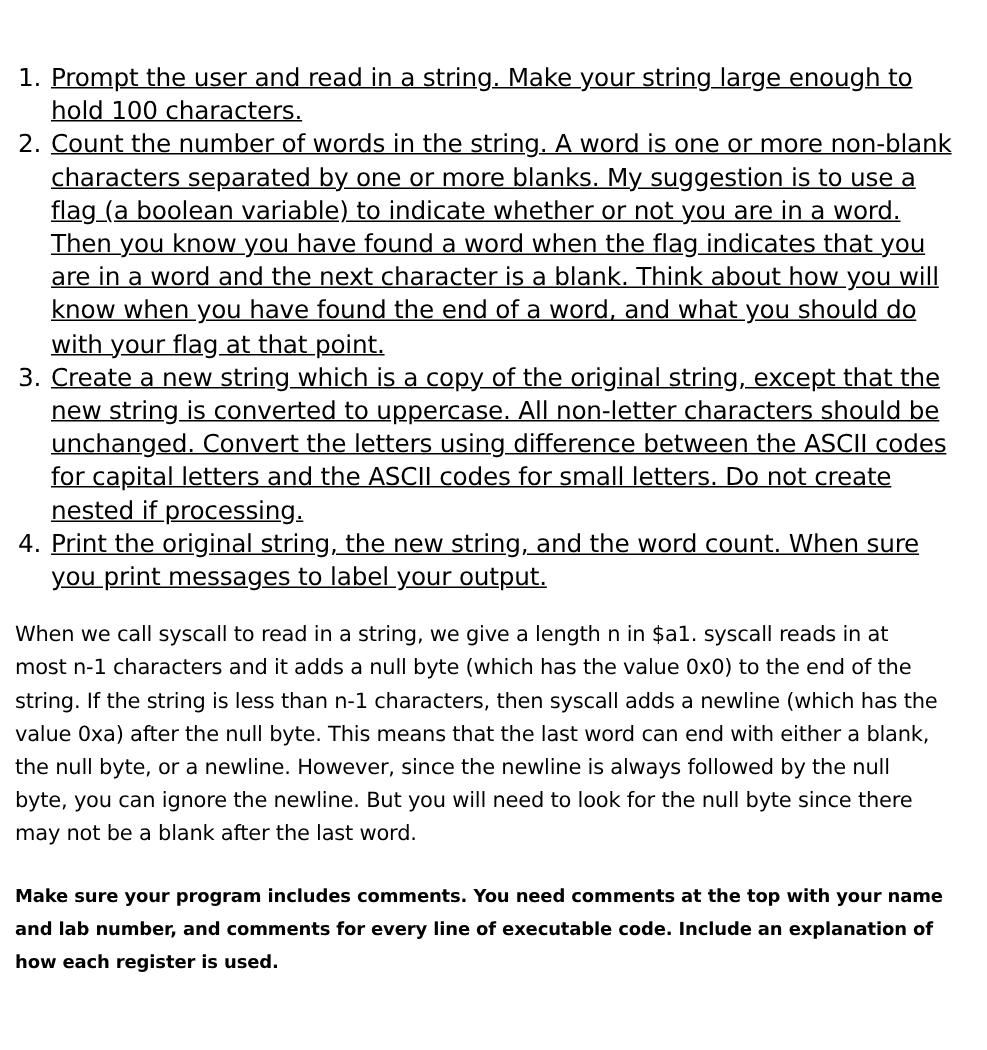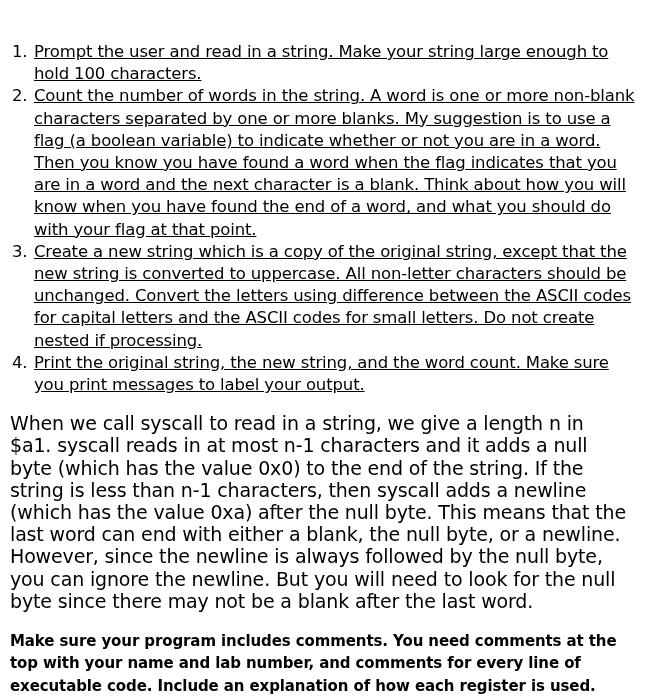--- a/index.html
+++ b/index.html
@@ -41,28 +41,28 @@
     text-align: left;
     padding-left: 2px;
     box-sizing: border-box;
   }
   .item-text {
     flex: 1 1 auto;
     padding-right: 4px;
     text-decoration: underline;
   }
   .body-paragraph {
-    font-size: 19px;
+    font-size: 14px;
     line-height: 22.2px;
     letter-spacing: -0.15px;
     margin: 16px 0 4px 0;
     padding-right: 10px;
   }
   .emphasis-paragraph {
-    font-size: 15px;
+    font-size: 12px;
     line-height: 22.4px;
     letter-spacing: -0.1px;
     font-weight: bold;
     margin: 18px 0 0 0;
     padding-right: 0px;
   }
 </style>
 </head>
 <body>
 
@@ -80,21 +80,21 @@
       <span class="item-text">Count the number of words in the string. A word is one or more non-blank characters separated by one or more blanks. My suggestion is to use a flag (a boolean variable) to indicate whether or not you are in a word. Then you know you have found a word when the flag indicates that you are in a word and the next character is a blank. Think about how you will know when you have found the end of a word, and what you should do with your flag at that point.</span>
     </li>
 
     <li class="instruction-item">
       <span class="item-marker">3.</span>
       <span class="item-text">Create a new string which is a copy of the original string, except that the new string is converted to uppercase. All non-letter characters should be unchanged. Convert the letters using difference between the ASCII codes for capital letters and the ASCII codes for small letters. Do not create nested if processing.</span>
     </li>
 
     <li class="instruction-item">
       <span class="item-marker">4.</span>
-      <span class="item-text">Print the original string, the new string, and the word count. Make sure you print messages to label your output.</span>
+      <span class="item-text">Print the original string, the new string, and the word count. When sure you print messages to label your output.</span>
     </li>
 
   </ol>
 
   <p class="body-paragraph">When we call syscall to read in a string, we give a length n in $a1. syscall reads in at most n-1 characters and it adds a null byte (which has the value 0x0) to the end of the string. If the string is less than n-1 characters, then syscall adds a newline (which has the value 0xa) after the null byte. This means that the last word can end with either a blank, the null byte, or a newline. However, since the newline is always followed by the null byte, you can ignore the newline. But you will need to look for the null byte since there may not be a blank after the last word.</p>
 
   <p class="emphasis-paragraph">Make sure your program includes comments. You need comments at the top with your name and lab number, and comments for every line of executable code. Include an explanation of how each register is used.</p>
 
 </div>
 

